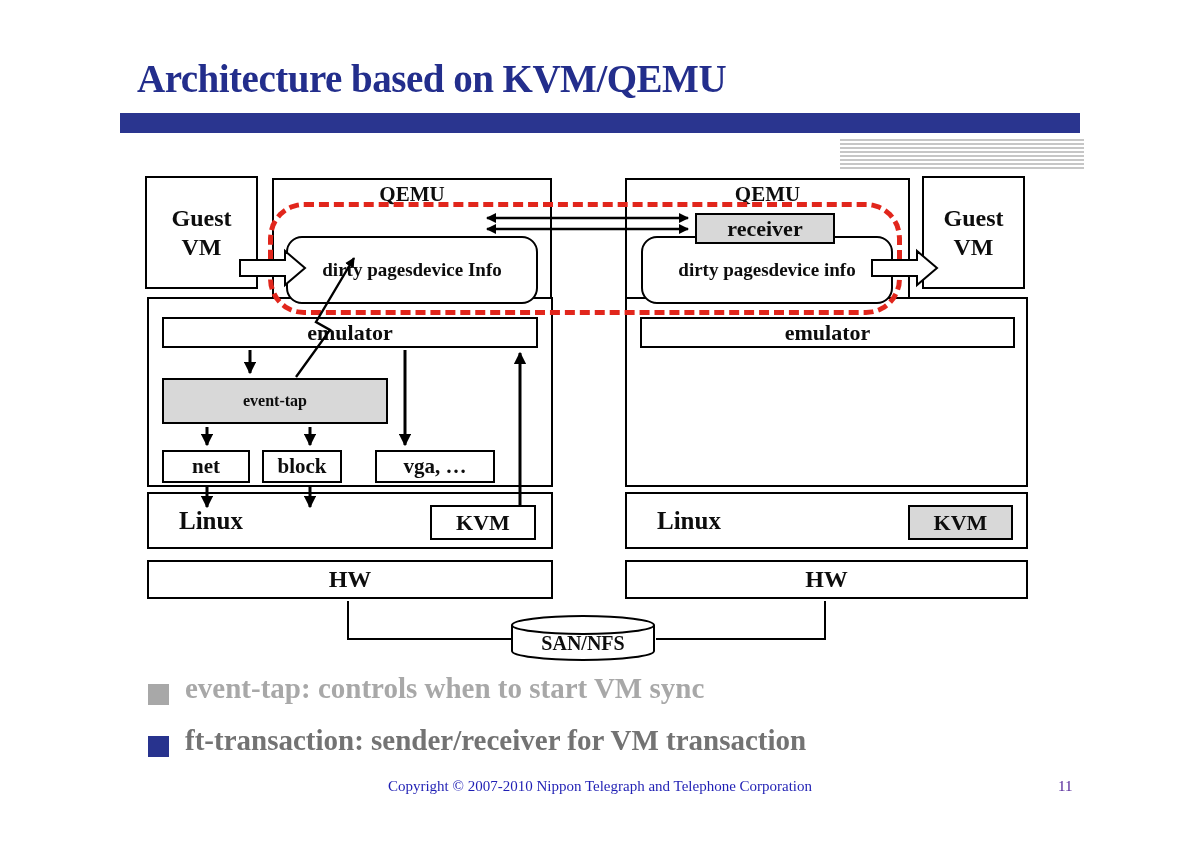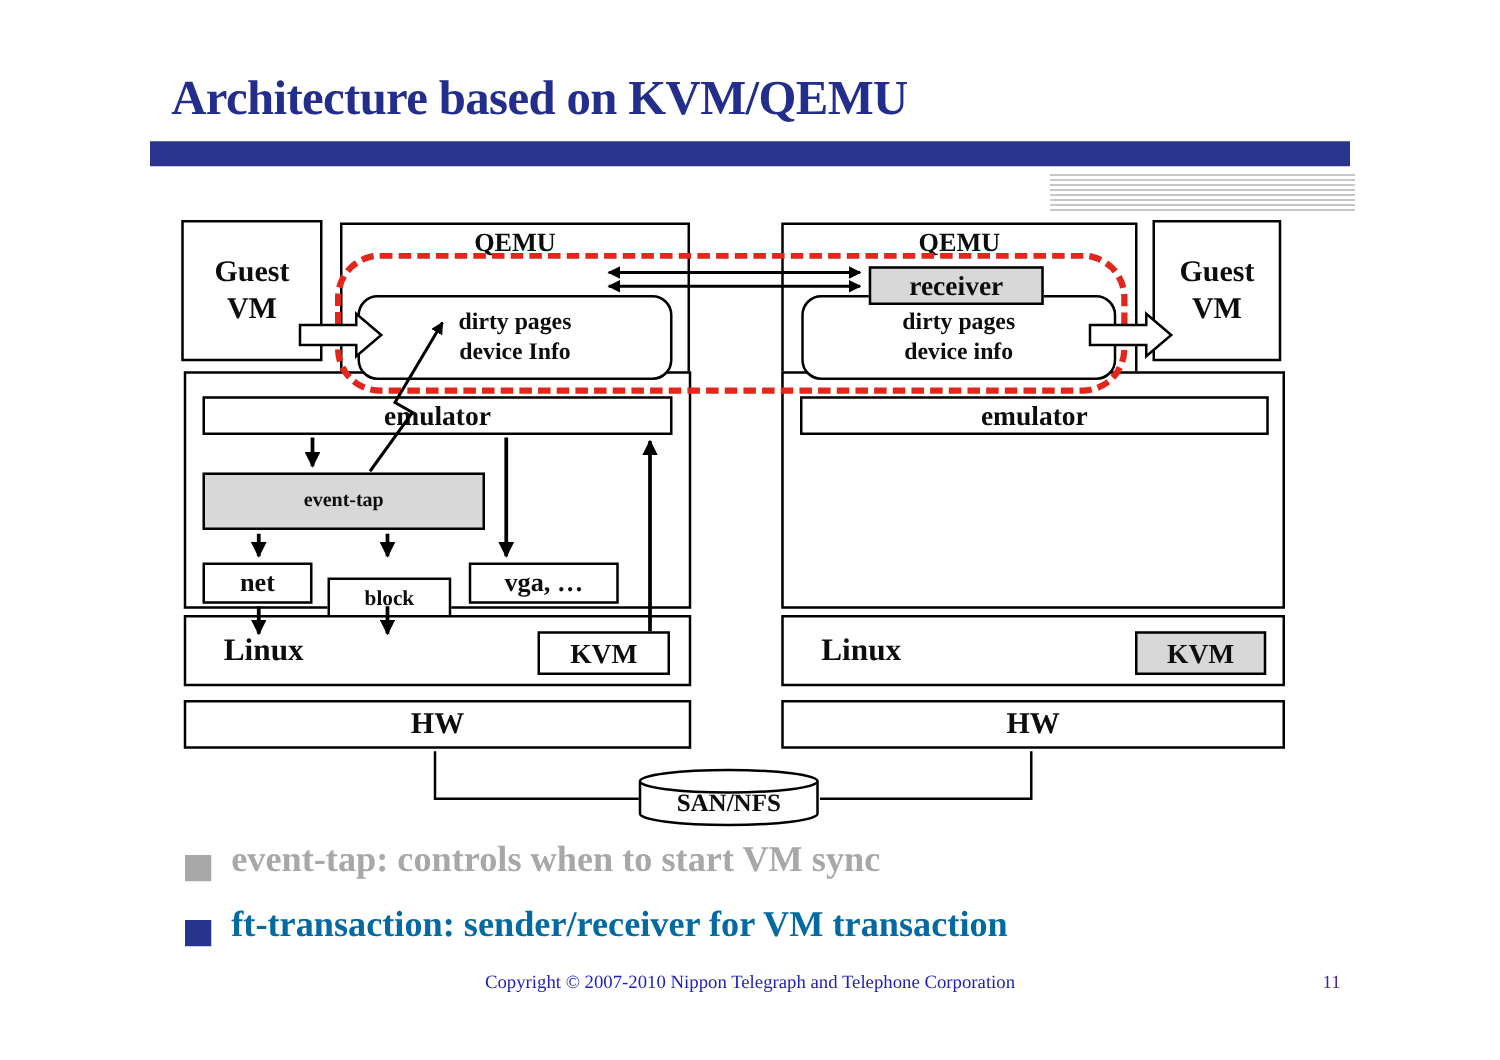--- a/index.html
+++ b/index.html
@@ -6,21 +6,21 @@
   .slide{position:relative;width:1200px;height:848px;background:#fff;
          font-family:Liberation Serif, serif;overflow:hidden;color:#0d0d0d;}
   .title{position:absolute;left:137px;top:56px;margin:0;font-size:39px;font-weight:700;
          color:#232E8C;letter-spacing:-0.5px;}
   .title-bar{position:absolute;left:120px;top:113px;width:960px;height:20px;background:#2A358F;}
   .deco-lines{position:absolute;left:840px;top:139px;width:244px;height:30px;
     background:repeating-linear-gradient(to bottom,#c6c6c6 0px,#c6c6c6 2px,transparent 2px,transparent 4px);}
   .box{position:absolute;border:2px solid #000;background:#fff;box-sizing:border-box;
        display:flex;align-items:center;justify-content:center;font-weight:700;}
   .gray{background:#d8d8d8;}
-  .rounded{border-radius:16px;flex-direction:column;line-height:1.25;font-size:19px;}
+  .rounded{border-radius:16px;line-height:1.25;font-size:19px;}
   .qemu-label{position:absolute;top:2px;left:0;width:100%;text-align:center;
               font-size:21px;font-weight:700;}
   .guest{font-size:24px;text-align:center;line-height:1.2;padding:0 8px;}
   .linuxbox{justify-content:flex-start;padding-left:30px;font-size:25px;}
   .red-dash{position:absolute;left:268px;top:202px;width:634px;height:113px;
             border:5px dashed #e1261c;border-radius:36px;box-sizing:border-box;}
   .overlay{position:absolute;left:0;top:0;width:1200px;height:848px;pointer-events:none;}
   .storage-label{position:absolute;left:512px;top:632px;width:142px;text-align:center;
                  font-size:20px;font-weight:700;}
   .bullet-row{position:absolute;display:flex;align-items:flex-end;gap:16px;}
@@ -61,21 +61,21 @@
     <span>device info</span>
   </div>
 
   <div class="box gray" style="left:695px;top:213px;width:140px;height:31px;font-size:22px;">receiver</div>
 
   <div class="box" style="left:162px;top:317px;width:376px;height:31px;font-size:22px;">emulator</div>
   <div class="box" style="left:640px;top:317px;width:375px;height:31px;font-size:22px;">emulator</div>
 
   <div class="box gray" style="left:162px;top:378px;width:226px;height:46px;font-size:16px;">event-tap</div>
   <div class="box" style="left:162px;top:450px;width:88px;height:33px;font-size:21px;">net</div>
-  <div class="box" style="left:262px;top:450px;width:99px;height:33px;font-size:17px;margin-top:12px;">block</div>
+  <div class="box" style="left:262px;top:450px;width:80px;height:33px;font-size:21px;">block</div>
   <div class="box" style="left:375px;top:450px;width:120px;height:33px;font-size:21px;">vga, …</div>
 
   <div class="box linuxbox" style="left:147px;top:492px;width:406px;height:57px;">
     <span>Linux</span>
   </div>
   <div class="box" style="left:430px;top:505px;width:106px;height:35px;font-size:22px;">KVM</div>
   <div class="box linuxbox" style="left:625px;top:492px;width:403px;height:57px;">
     <span>Linux</span>
   </div>
   <div class="box gray" style="left:908px;top:505px;width:105px;height:35px;font-size:22px;">KVM</div>
@@ -118,19 +118,19 @@
   </svg>
 
   <div class="storage-label">SAN/NFS</div>
 
   <div class="bullet-row" style="left:148px;top:673px;">
     <span class="bullet-sq" style="background:#A8A8A8;"></span>
     <span class="bullet-text" style="color:#A8A8A8;">event-tap: controls when to start VM sync</span>
   </div>
   <div class="bullet-row" style="left:148px;top:725px;">
     <span class="bullet-sq" style="background:#28338E;"></span>
-    <span class="bullet-text" style="color:#0369a1;">ft-transaction: sender/receiver for VM transaction</span>
+    <span class="bullet-text" style="color:#737373;">ft-transaction: sender/receiver for VM transaction</span>
   </div>
 
   <div class="footer-copy">Copyright © 2007-2010 Nippon Telegraph and Telephone Corporation</div>
   <div class="page-num">11</div>
 
 </div>
 
 </body></html>

